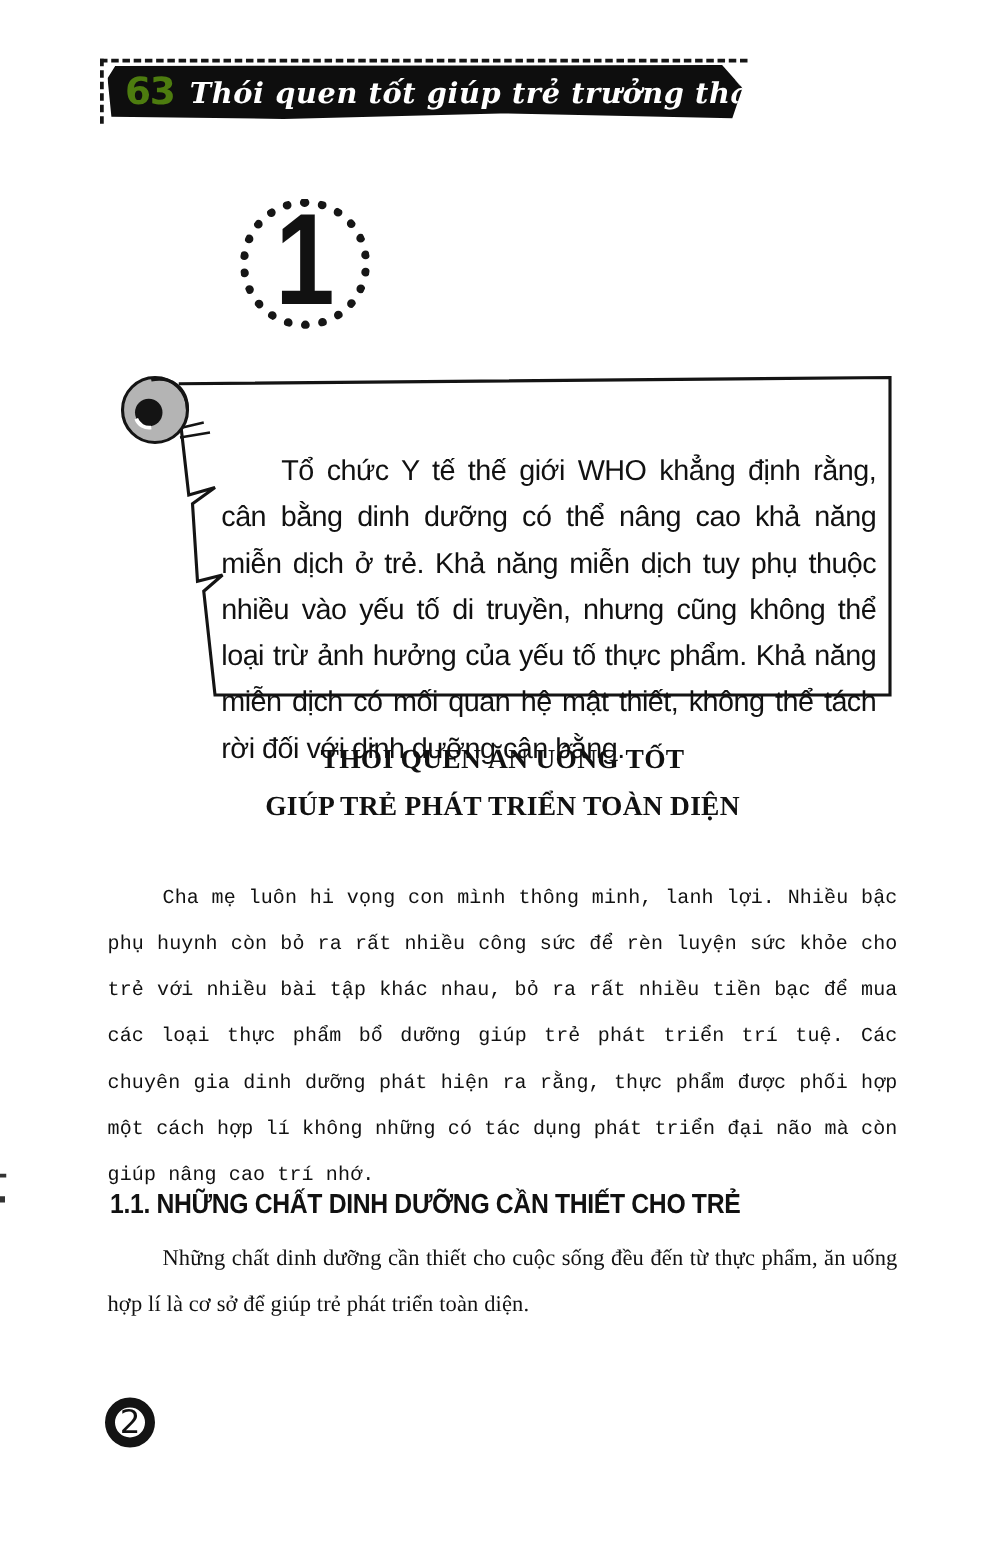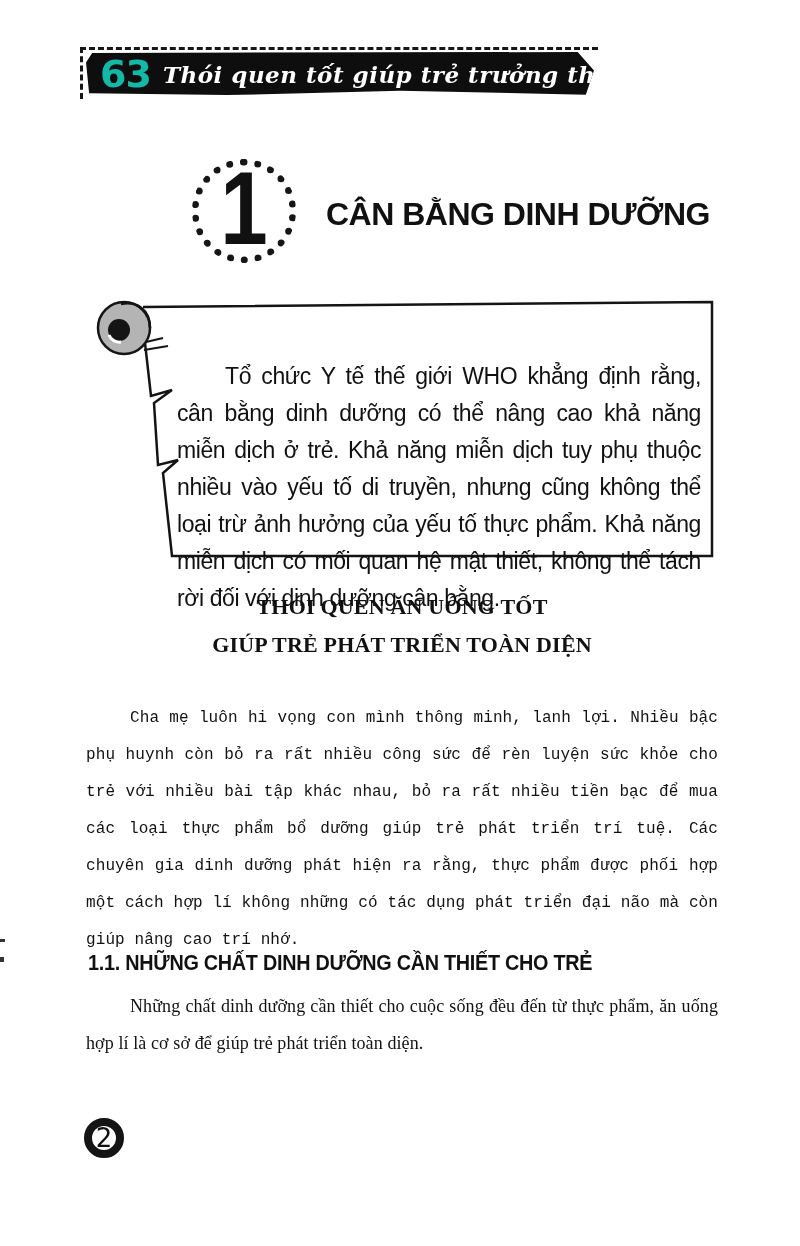--- a/index.html
+++ b/index.html
@@ -27,24 +27,24 @@
     position: relative;
     margin: 2px 0 0 1px;
     width: 510px; height: 44px;
     background: #0e0e0e;
     display: flex;
     align-items: center;
     padding-left: 16px;
     clip-path: polygon(0.4% 24%, 1.6% 2%, 96.8% 0%, 100% 42%, 98.4% 97%, 62% 88%, 28% 98%, 1% 94%);
   }
   .banner-number {
-    color: #14b8a6;
+    color: #4d7c0f;
     font-family: "DejaVu Sans", sans-serif;
     font-weight: 800;
-    font-size: 38px;
+    font-size: 30px;
     letter-spacing: -1px;
     margin-right: 12px;
     line-height: 1;
   }
   .banner-title {
     color: #fff;
     font-family: "DejaVu Serif", serif;
     font-style: italic;
     font-weight: 700;
     font-size: 23px;
@@ -179,21 +179,20 @@
   <div class="banner-wrap">
     <div class="banner-black">
       <span class="banner-number">63</span>
       <span class="banner-title">Thói quen tốt giúp trẻ trưởng thành</span>
     </div>
   </div>
 
   <div class="chapter-circle">
     <span>1</span>
   </div>
-  <h1 class="chapter-title">CÂN BẰNG DINH DƯỠNG</h1>
 
   <div class="quote-box">
     <svg width="622" height="263" viewBox="0 0 622 263">
 
       <path d="M 48 10 L 617 5 L 617 259 L 77 259 L 68 176 L 83 163 L 63 168 L 59 106 L 77 93 L 56 99 L 50 46" fill="none" stroke="#141414" stroke-width="2.5" stroke-linejoin="miter"></path>
 
       <g>
         <circle cx="29" cy="31" r="26" fill="#b4b4b4" stroke="#141414" stroke-width="2.5"></circle>
         <path d="M 55 31 C 55 12 41 4 26 7" fill="none" stroke="#141414" stroke-width="2.5"></path>
         <circle cx="24" cy="33" r="11" fill="#141414"></circle>

